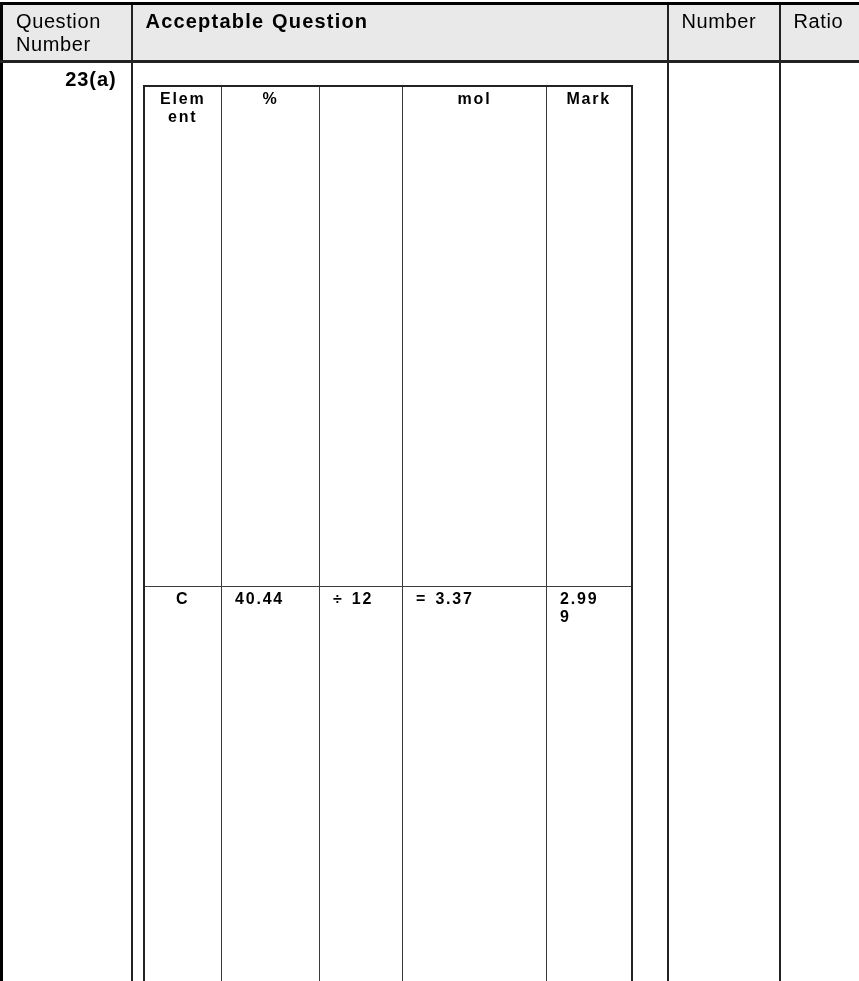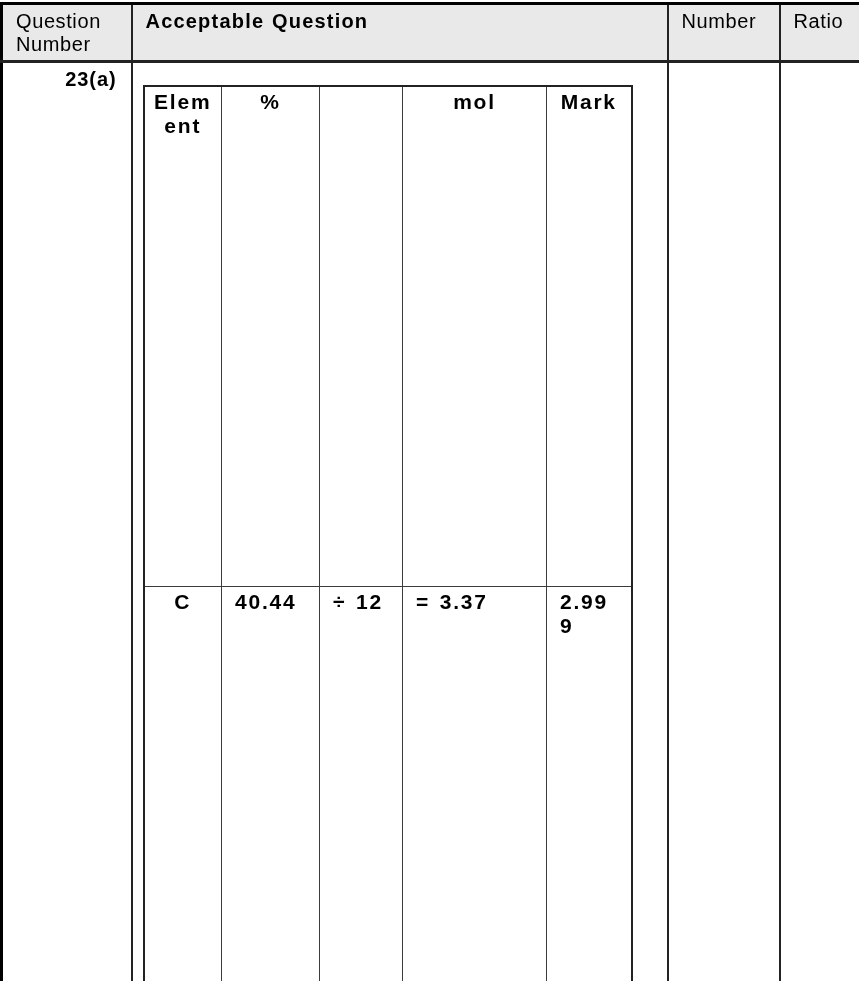--- a/index.html
+++ b/index.html
@@ -48,21 +48,21 @@
   
   .aacell { vertical-align:top; padding:0; }
   .inner-wrap { margin:22px 0 0 10px; width:488px; font-weight:bold; }
   .calc {
     border-collapse:collapse; table-layout:fixed;
     width:488px; border:2px solid #222;
   }
   .calc th, .calc td {
     border:1px solid #3c3c3c;
     vertical-align:top;
-    font-size:21px;
+    font-size:16px;
     letter-spacing:1.8px;
     word-spacing:2px;
     padding:3px 0 0 0;
   }
   .calc th { text-align:center; font-weight:bold; height:44px; }
   .calc td { height:51px; }
   .col-el { text-align:center; }
   .col-num { text-align:left; padding-left:13px !important; }
 </style>
 </head>

